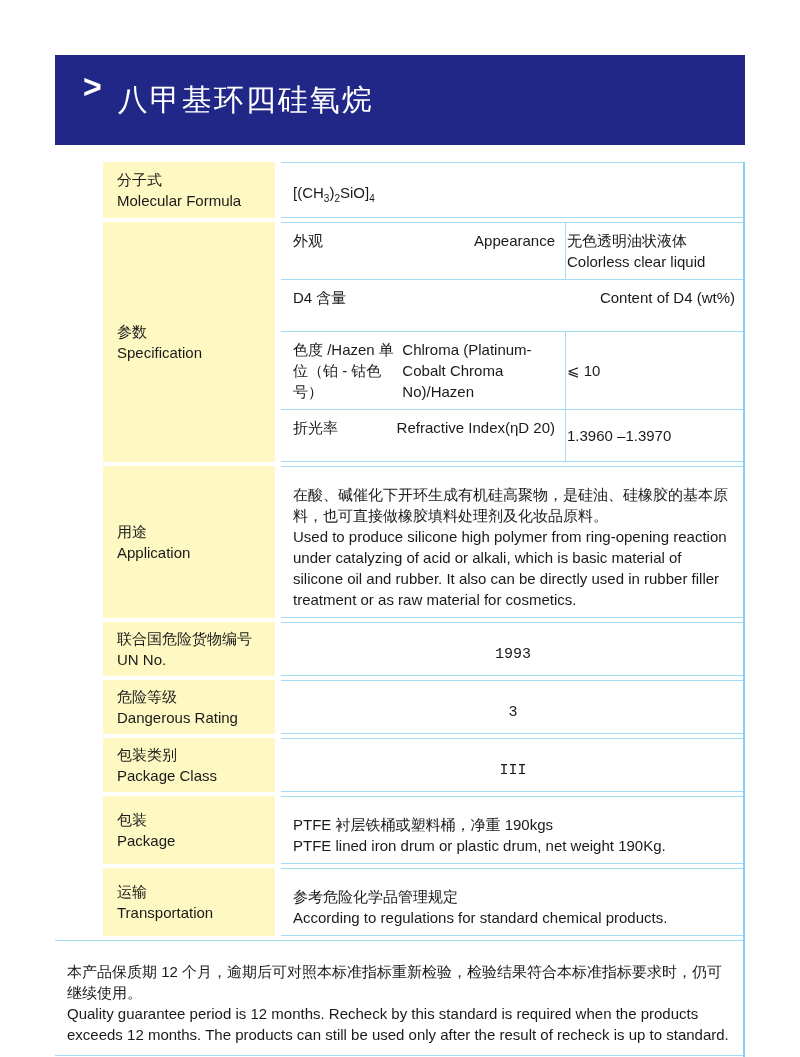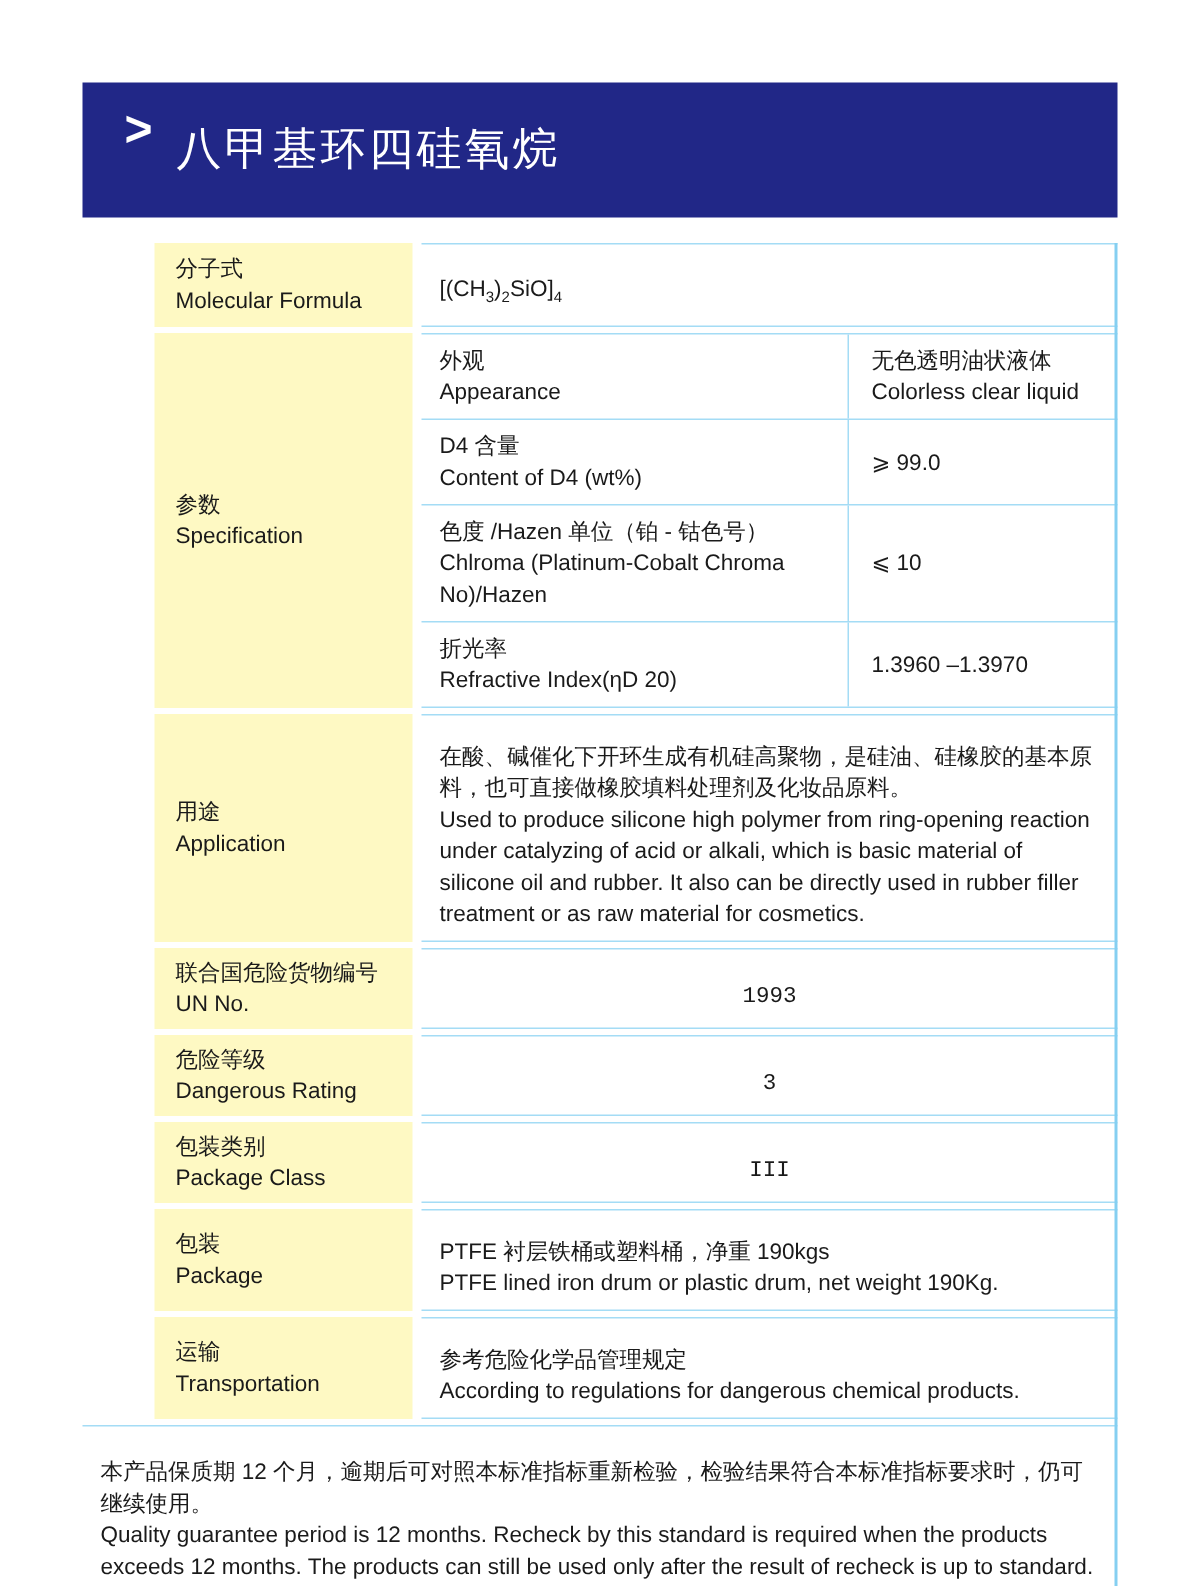--- a/index.html
+++ b/index.html
@@ -48,25 +48,25 @@
   .tcontent.center{align-items:center;text-align:center;padding-left:0;padding-right:0;font-family:Liberation Mono, monospace;}
   
   .spec-content{
     flex:1;box-sizing:border-box;display:flex;flex-direction:column;
     border-top:1px solid #a4dcf5;border-bottom:1px solid #a4dcf5;background:#ffffff;
   }
   .spec-row{display:flex;flex:1;}
   .spec-row:not(:last-child){border-bottom:1px solid #a4dcf5;}
   .spec-desc{
     flex:1;box-sizing:border-box;padding:7px 10px 7px 12px;min-height:51px;
-    display:flex;flex-direction:column;justify-content:flex-start;
+    display:flex;flex-direction:row;justify-content:space-between;
   }
   .spec-value{
     width:180px;flex:0 0 180px;box-sizing:border-box;border-left:1px solid #a4dcf5;
-    padding:7px 8px 7px 15px;display:flex;flex-direction:column;justify-content:center;
+    padding:7px 8px 7px 1px;display:flex;flex-direction:column;justify-content:center;
   }
   .spec-desc .line,.spec-value .line{font-size:15px;line-height:21px;}
   sub{font-size:10px;}
   
   .h-formula{min-height:56px;}
   .h-app{min-height:122px;}
   .h-small{min-height:50px;}
   .h-class{min-height:47px;}
   .h-pack{min-height:55px;}
   .h-trans{min-height:52px;}
@@ -113,23 +113,20 @@
             <div class="line">无色透明油状液体</div>
             <div class="line">Colorless clear liquid</div>
           </div>
         </div>
 
         <div class="spec-row">
           <div class="spec-desc">
             <div class="line">D4 含量</div>
             <div class="line">Content of D4  (wt%)</div>
           </div>
-          <div class="spec-value">
-            <div class="line">⩾ 99.0</div>
-          </div>
         </div>
 
         <div class="spec-row">
           <div class="spec-desc">
             <div class="line">色度 /Hazen 单位（铂 - 钴色号）</div>
             <div class="line">Chlroma (Platinum-Cobalt Chroma No)/Hazen</div>
           </div>
           <div class="spec-value">
             <div class="line">⩽ 10</div>
           </div>
@@ -200,21 +197,21 @@
       </div>
     </div>
 
     <div class="trow">
       <div class="tlabel">
         <div class="cn">运输</div>
         <div class="en">Transportation</div>
       </div>
       <div class="tcontent h-trans">
         <div class="line">参考危险化学品管理规定</div>
-        <div class="line">According to regulations for dangerous chemical products.</div>
+        <div class="line">According to regulations for standard chemical products.</div>
       </div>
     </div>
 
     <div class="trow">
       <div class="tcontent h-shelf">
         <div class="line">本产品保质期 12 个月，逾期后可对照本标准指标重新检验，检验结果符合本标准指标要求时，仍可继续使用。</div>
         <div class="line">Quality guarantee period is 12 months. Recheck by this standard is required when the products exceeds 12 months. The products can still be used only after the result of recheck is up to standard.</div>
       </div>
     </div>
 

